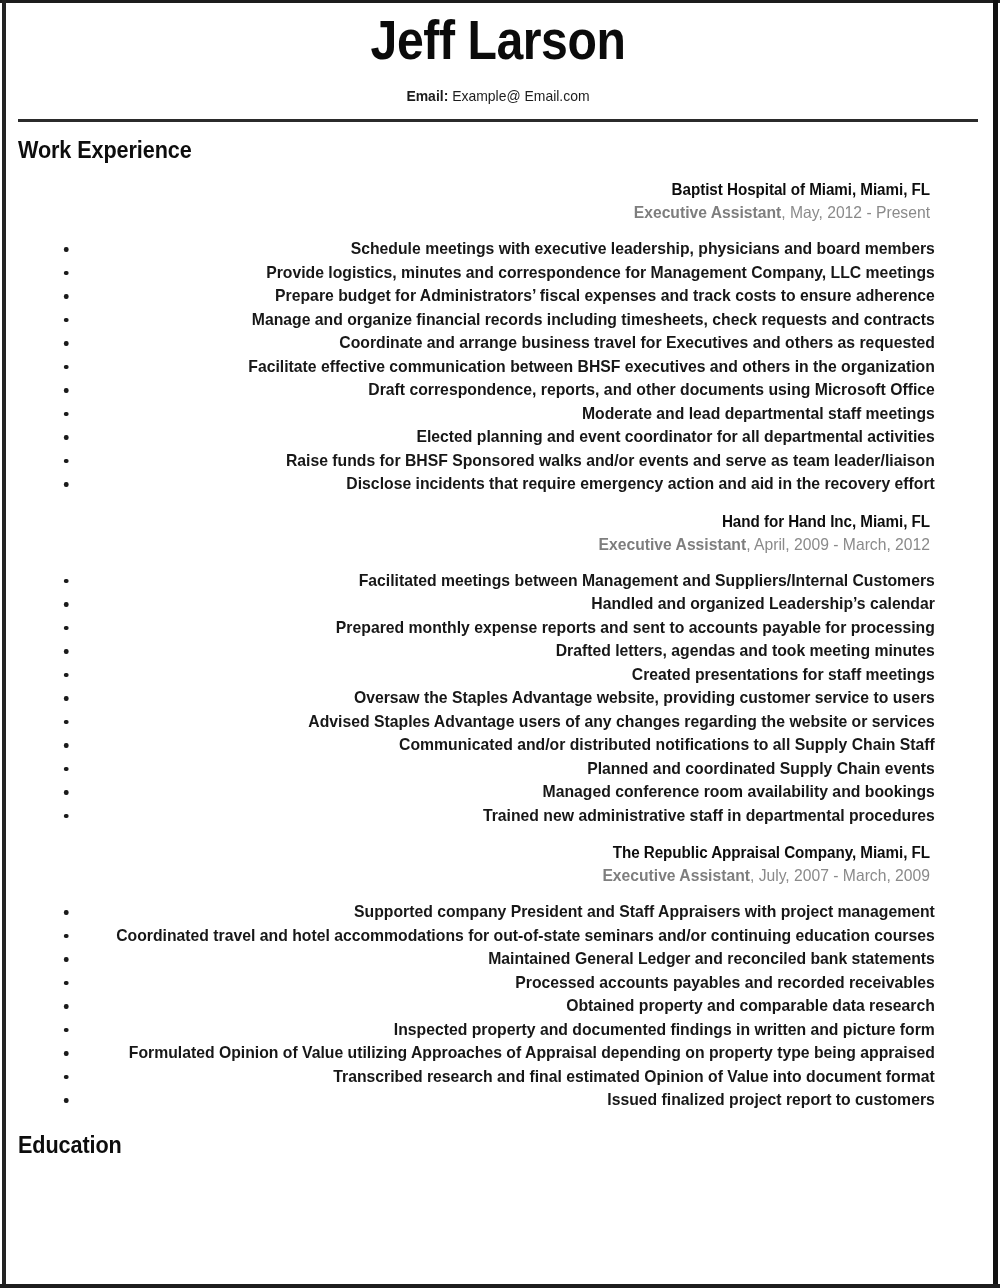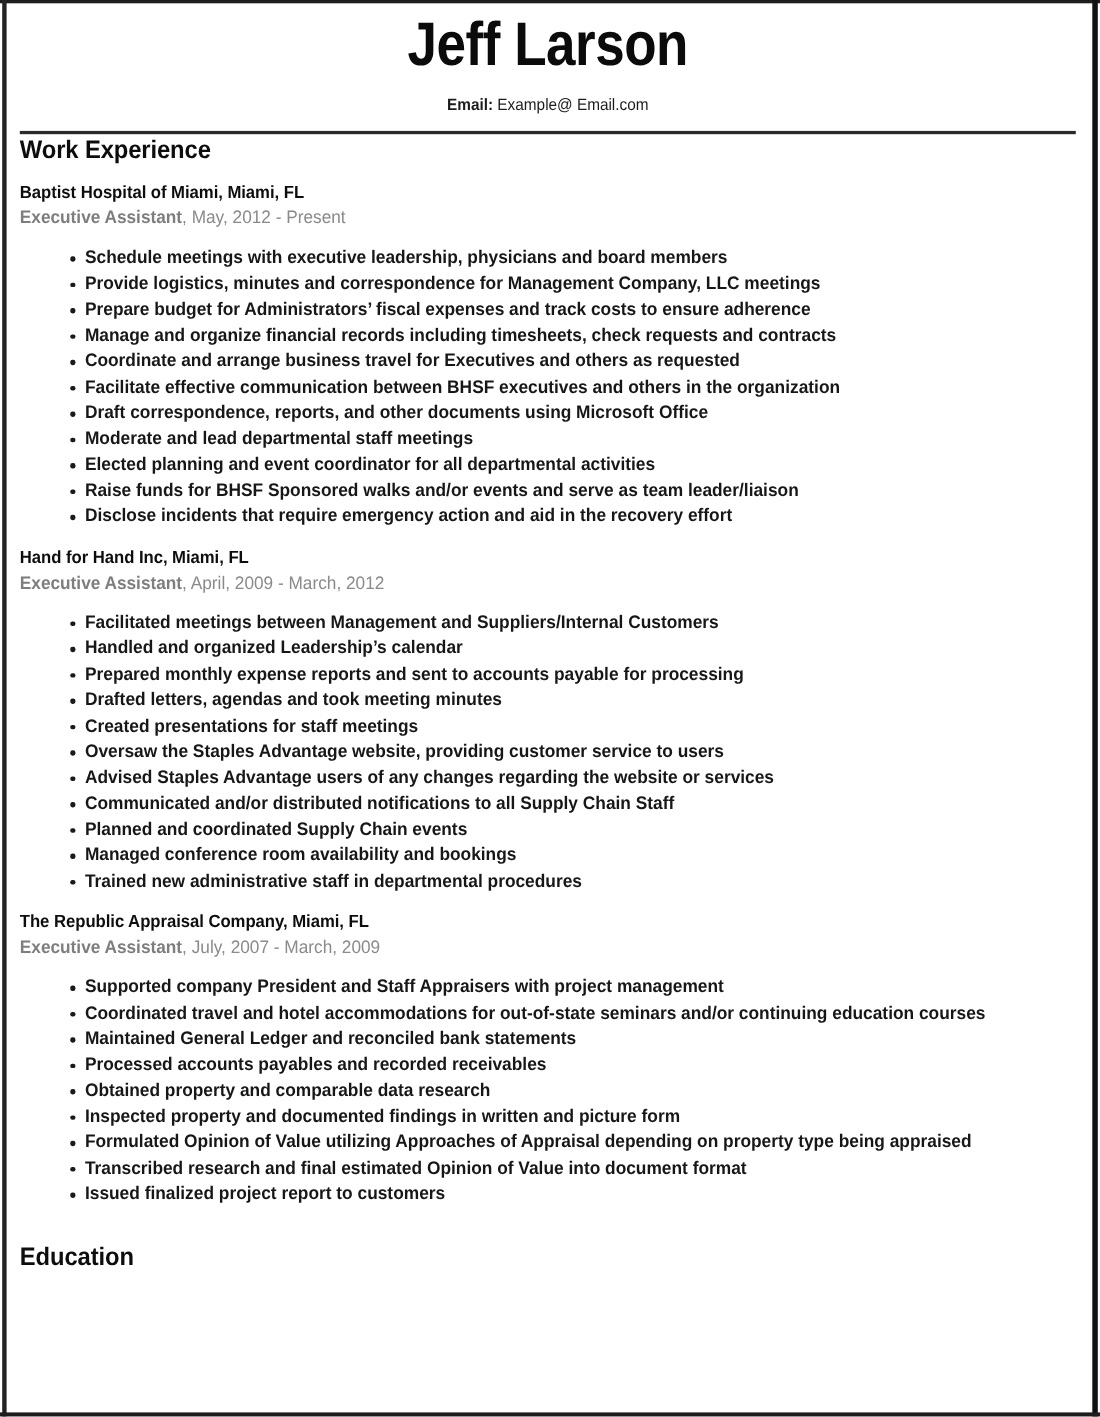--- a/index.html
+++ b/index.html
@@ -86,33 +86,35 @@
 
   .divider {
     margin: 14px 0 0 0;
     height: 3px;
     background: #2b2b2b;
     width: 960px;
   }
 
   
   .section {
+    margin-top: 14px;
   }
   .section-title {
     font-size: 23px;
     font-weight: 700;
     line-height: 28px;
     color: #0d0d0d;
     letter-spacing: -0.1px;
     transform: scaleX(0.94);
     transform-origin: left center;
   }
 
   .entry {
     margin-top: 16px;
+    text-align: right;
   }
   .entry-org {
     font-size: 16px;
     font-weight: 700;
     line-height: 20px;
     color: #0d0d0d;
     letter-spacing: -0.05px;
     transform: scaleX(0.95);
     transform-origin: left center;
   }
@@ -153,21 +155,21 @@
     position: absolute;
     left: 48px;
     top: 10px;
     width: 4.5px;
     height: 4.5px;
     border-radius: 50%;
     background: #1a1a1a;
   }
 
   .edu-section {
-    margin-top: 30px;
+    margin-top: 19px;
   }
   .edu-entry {
     margin-top: 16px;
   }
   .edu-degree {
     font-size: 16px;
     font-weight: 700;
     line-height: 20px;
     color: #0d0d0d;
     transform: scaleX(0.95);

